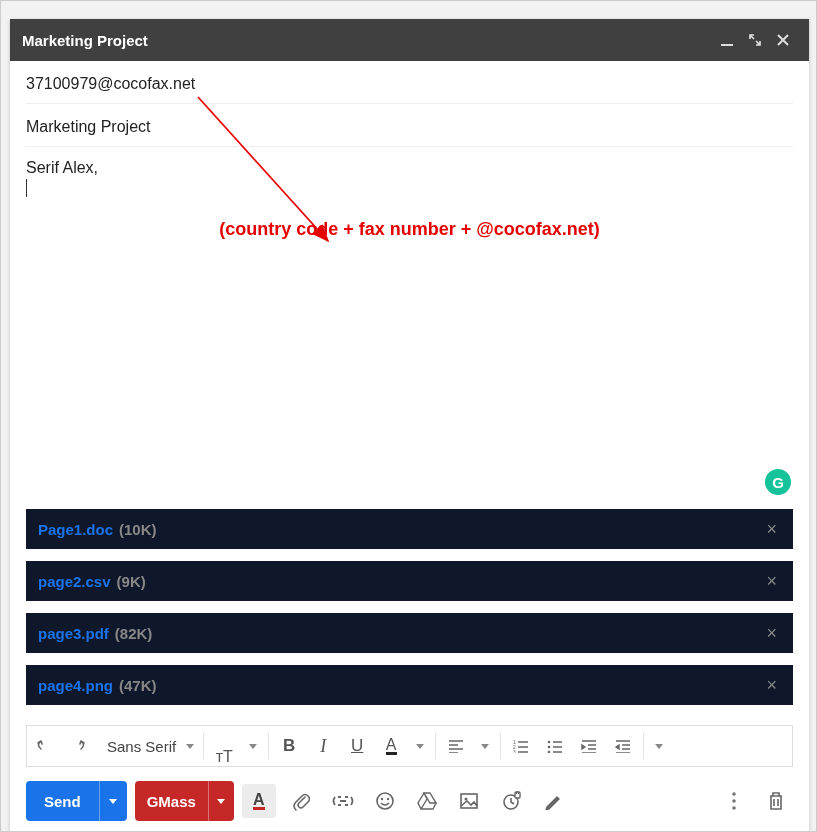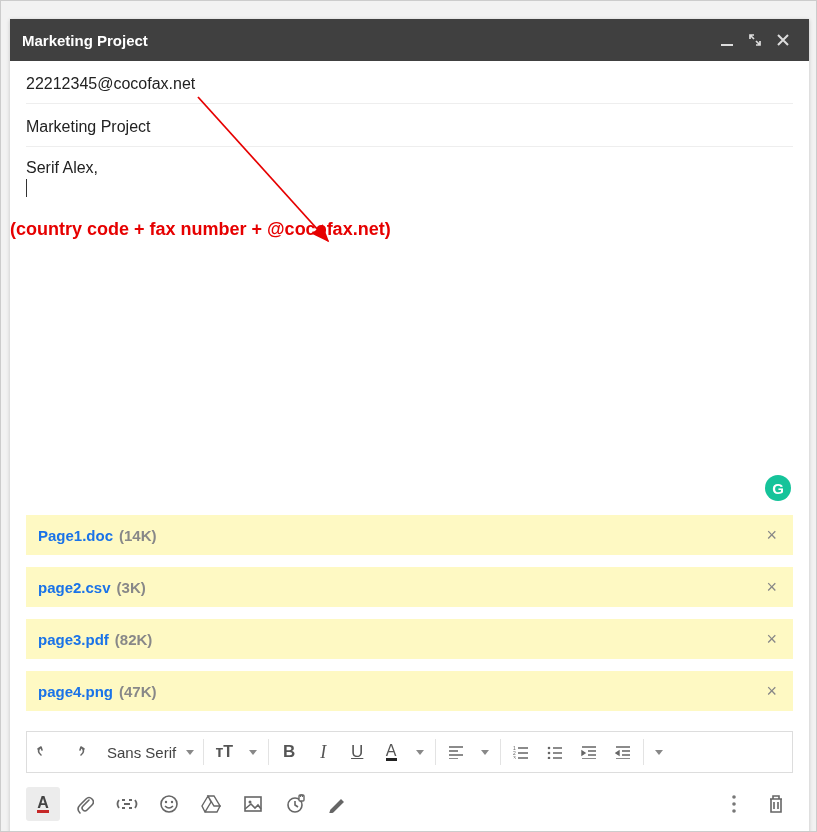--- a/index.html
+++ b/index.html
@@ -55,21 +55,21 @@
     display: inline-block;
     width: 1px; height: 18px;
     background: #333;
     vertical-align: text-top;
     margin-top: 2px;
   }
   .annotation {
     position: absolute;
     left: 0; right: 0;
     top: 72px;
-    text-align: left;
+    text-align: center;
     color: #e60000;
     font-weight: bold;
     font-size: 18px;
     pointer-events: none;
   }
   .arrow-layer {
     position: absolute;
     left: 0; top: 0;
     pointer-events: none;
   }
@@ -82,21 +82,21 @@
     background: #15c39a;
     color: #fff;
     font-weight: bold;
     display: flex; align-items: center; justify-content: center;
     font-size: 15px;
   }
   .attachments {
     padding: 0 16px 8px 16px;
   }
   .attach {
-    background: #fef9c3;
+    background: #0f172a;
     height: 40px;
     display: flex;
     align-items: center;
     padding: 0 12px;
     margin-bottom: 12px;
     font-size: 15px;
   }
   .attach .aname { color: #1a73e8; font-weight: bold; }
   .attach .asize { color: #888; margin-left: 6px; font-weight: bold; }
   .attach .spacer { flex: 1; }
@@ -202,21 +202,21 @@
         </svg>
     </div>
     <div class="ctrl">
       <svg width="14" height="14" viewBox="0 0 14 14">
           <path d="M2 2 L12 12 M12 2 L2 12" stroke="#ddd" stroke-width="2"></path>
         </svg>
     </div>
   </div>
 
   <div class="fields">
-    <div class="field-row">22212345@cocofax.net</div>
+    <div class="field-row">37100979@cocofax.net</div>
     <div class="field-row">Marketing Project</div>
   </div>
 
   <div class="body-area">
     <div>Serif Alex,</div>
     <span class="cursor"></span>
 
     <svg class="arrow-layer" width="799" height="260">
       <defs>
         <marker id="ah" markerWidth="10" markerHeight="10" refX="8" refY="3" orient="auto">
@@ -236,27 +236,27 @@
       <marker id="ah2" markerWidth="12" markerHeight="12" refX="9" refY="4" orient="auto">
         <path d="M0,0 L10,4 L0,8 Z" fill="#e60000"></path>
       </marker>
     </defs>
     <line x1="188" y1="78" x2="318" y2="222" stroke="#e60000" stroke-width="1.8" marker-end="url(#ah2)"></line>
   </svg>
 
   <div class="attachments">
     <div class="attach">
       <span class="aname">Page1.doc</span>
-      <span class="asize">(14K)</span>
+      <span class="asize">(10K)</span>
       <span class="spacer"></span>
       <span class="ax">×</span>
     </div>
     <div class="attach">
       <span class="aname">page2.csv</span>
-      <span class="asize">(3K)</span>
+      <span class="asize">(9K)</span>
       <span class="spacer"></span>
       <span class="ax">×</span>
     </div>
     <div class="attach">
       <span class="aname">page3.pdf</span>
       <span class="asize">(82K)</span>
       <span class="spacer"></span>
       <span class="ax">×</span>
     </div>
     <div class="attach">
@@ -276,21 +276,21 @@
     <div class="fbtn">
       <svg width="18" height="14" viewBox="0 0 18 14">
           <path d="M12 2 Q17 6 12 10 M12 2 L15 4 M12 2 L11 5" stroke="#666" stroke-width="1.6" fill="none" stroke-linecap="round"></path>
         </svg>
     </div>
     <div class="font-select">
       <span>Sans Serif</span>
       <span class="caret"></span>
     </div>
     <div class="sep"></div>
-    <div class="fbtn" style="font-weight:bold;">
+    <div class="fbtn" style="font-weight:normal;align-items:flex-end;">
       <span>тТ</span>
     </div>
     <div class="fbtn small">
         <span class="caret"></span>
       </div>
     <div class="sep"></div>
     <div class="fbtn" style="font-weight:bold;font-size:17px;">B</div>
     <div class="fbtn" style="font-style:italic;font-family:serif;font-size:18px;">I</div>
     <div class="fbtn" style="text-decoration:underline;font-size:17px;">U</div>
     <div class="fbtn">
@@ -335,20 +335,32 @@
           <path d="M1 2 H15 M7 6 H15 M7 10 H15 M1 14 H15 M1 8 L4 6 L4 10 Z" stroke="#666" stroke-width="1.4" fill="#666"></path>
         </svg>
     </div>
     <div class="sep"></div>
     <div class="fbtn small">
         <span class="caret"></span>
       </div>
   </div>
 
   <div class="bottom-bar">
+    <div class="send-btn">
+      <div class="send-main">Send</div>
+      <div class="send-split">
+          <span class="caret-white"></span>
+        </div>
+    </div>
+    <div class="gmass-btn">
+      <div class="gmass-main">GMass</div>
+      <div class="gmass-split">
+          <span class="caret-white"></span>
+        </div>
+    </div>
 
     <div class="tool-icon box">
       <span style="border-bottom:3px solid #c62828;font-weight:bold;font-size:16px;color:#444;line-height:15px;">A</span>
     </div>
     <div class="tool-icon">
       <svg width="18" height="20" viewBox="0 0 18 20">
           <path d="M13 6 L7 12 Q5 14 7 16 Q9 18 11 16 L16 11 Q19 8 16 5 Q13 2 10 5 L4 11 Q0 15 4 19" stroke="#666" stroke-width="1.6" fill="none" stroke-linecap="round"></path>
         </svg>
     </div>
     <div class="tool-icon">

